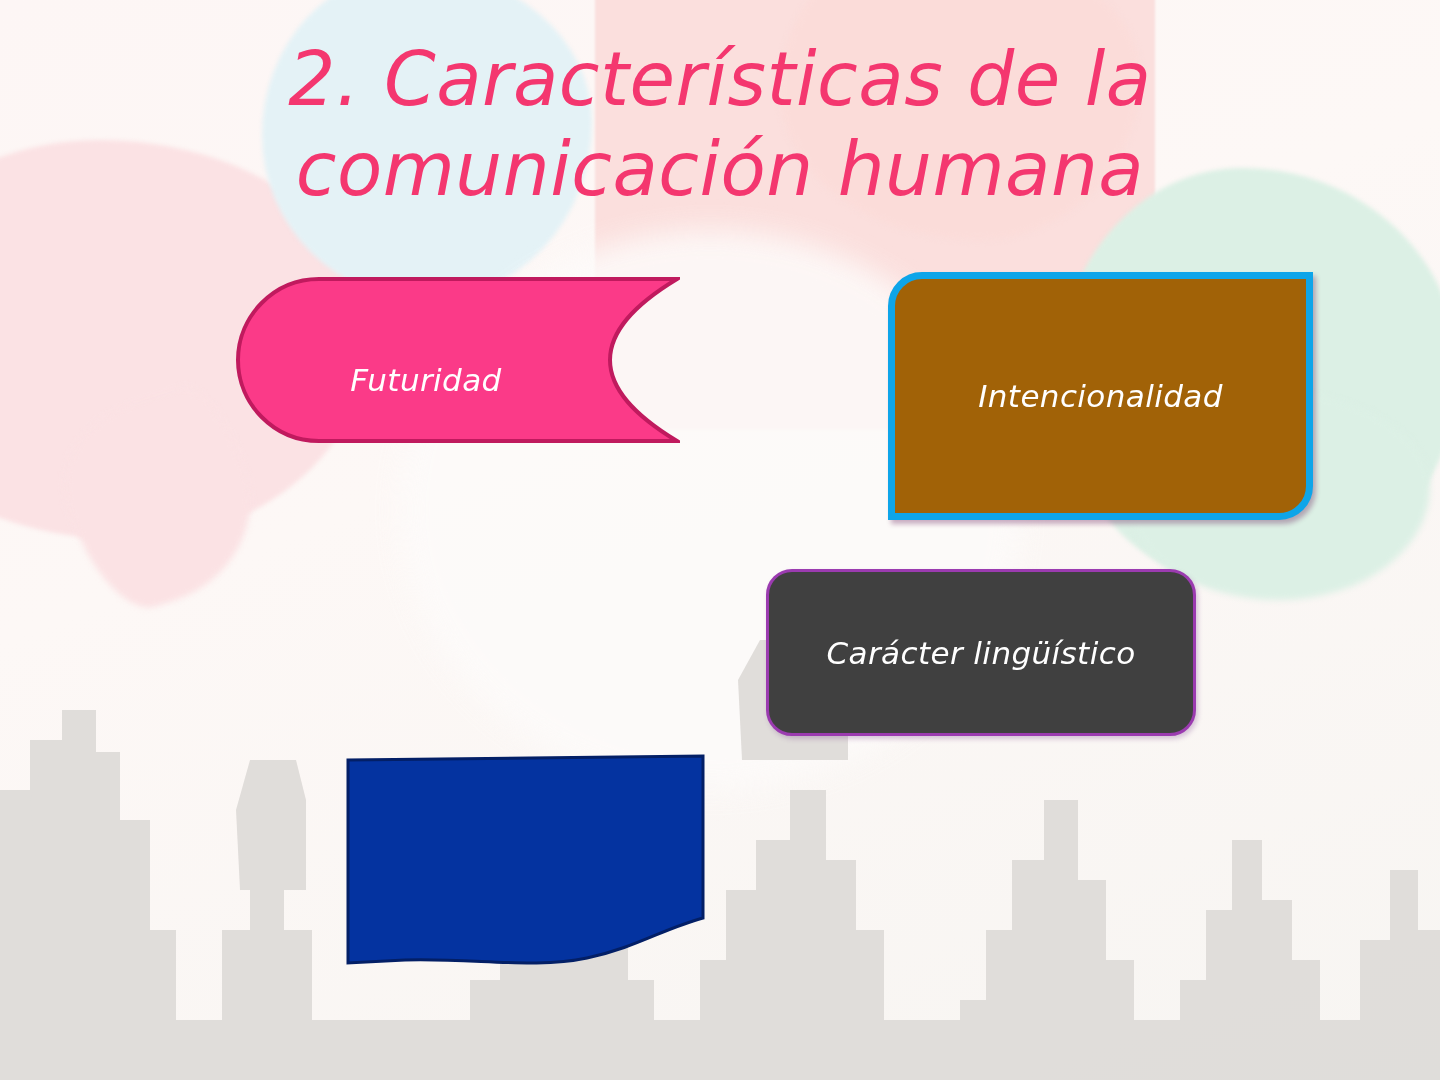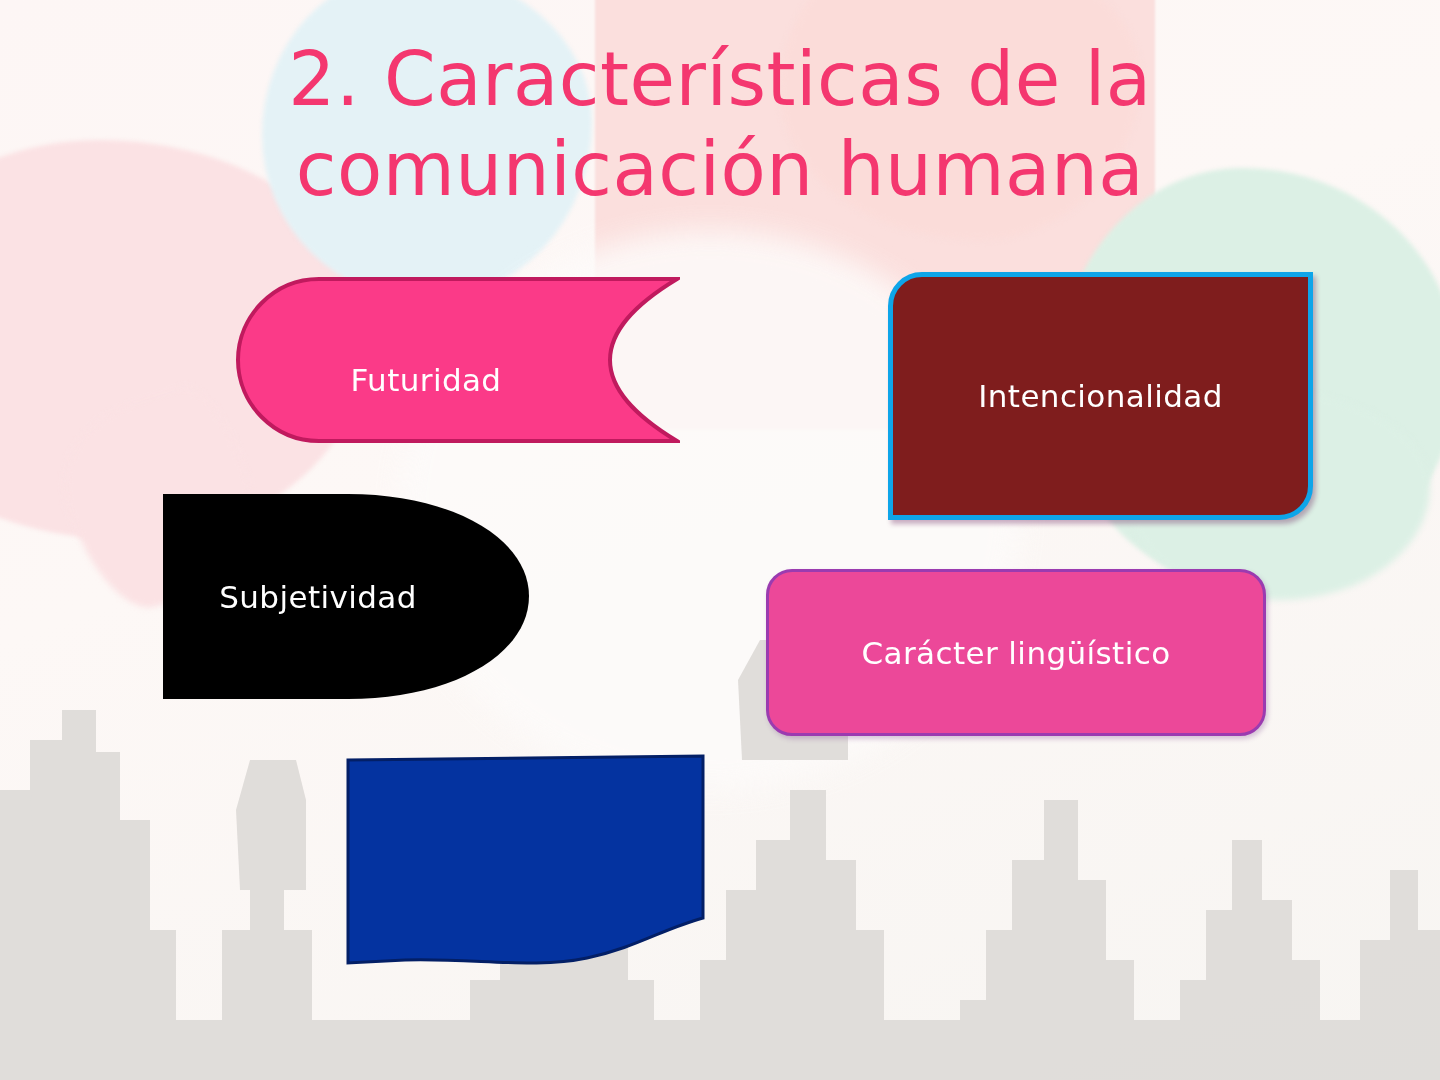--- a/index.html
+++ b/index.html
@@ -7,20 +7,21 @@
     padding: 0;
     background: #ffffff;
   }
   #slide {
     position: relative;
     width: 1440px;
     height: 1080px;
     overflow: hidden;
     background: #fdf7f6;
     font-family: "DejaVu Sans", sans-serif;
+    font-style: italic;
   }
 
   
   .bg-layer {
     position: absolute;
     inset: 0;
     pointer-events: none;
   }
   .bg-base {
     background:
@@ -139,44 +140,44 @@
   #shape-futuridad .label {
     margin-left: -62px;
     font-size: 31px;
     margin-top: 39px;
   }
 
   
   #shape-intencionalidad {
     left: 888px; top: 272px;
     width: 425px; height: 248px;
-    background: #7f1d1d;
-    border: 5px solid #0ea5e9;
+    background: #a16207;
+    border: 7px solid #0ea5e9;
     border-radius: 34px 0 34px 0;
     box-shadow: 3px 4px 5px rgba(90,10,75,.32);
     font-size: 31px;
     justify-content: center;
   }
 
   
   #shape-subjetividad {
     left: 163px; top: 491px;
     width: 368px; height: 211px;
   }
   #shape-subjetividad .svgbox { position: absolute; inset: 0; z-index: 1; }
   #shape-subjetividad .label {
     margin-left: -58px;
     font-size: 31px;
   }
 
   
   #shape-caracter {
     left: 766px; top: 569px;
-    width: 500px; height: 167px;
-    background: #ec4899;
+    width: 430px; height: 167px;
+    background: #404040;
     border: 3px solid #9b3bb0;
     border-radius: 26px;
     box-shadow: 2px 3px 5px rgba(120,60,140,.28);
     font-size: 31px;
   }
 
   
   #shape-falta {
     left: 345px; top: 752px;
     width: 363px; height: 216px;
@@ -245,26 +246,20 @@
       <path d="M85 4 L443 4 C400 30 376 56 376 85 C376 114 400 140 443 166 L85 166
                C40 166 4 129 4 85 C4 41 40 4 85 4 Z" fill="#fb3a88" stroke="#c01a5e" stroke-width="4"></path>
     </svg>
     <span class="label">Futuridad</span>
   </div>
 
   <div class="shape" id="shape-intencionalidad">
     <span class="label">Intencionalidad</span>
   </div>
 
-  <div class="shape" id="shape-subjetividad">
-    <svg class="svgbox" viewBox="0 0 368 211" preserveAspectRatio="none">
-      <path d="M0 3 L185 3 C290 3 366 48 366 105 C366 163 290 208 185 208 L0 208 Z" fill="#000000"></path>
-    </svg>
-    <span class="label">Subjetividad</span>
-  </div>
 
   <div class="shape" id="shape-caracter">
     <span class="label">Carácter lingüístico</span>
   </div>
 
   <div class="shape" id="shape-falta">
     <svg class="svgbox" viewBox="0 0 363 216" preserveAspectRatio="none">
       <path d="M3 8 L358 4 L358 166 C320 176 290 196 242 206 C190 217 130 206 60 208
                L3 211 Z" fill="#0433a0" stroke="#031f66" stroke-width="3"></path>
     </svg>

